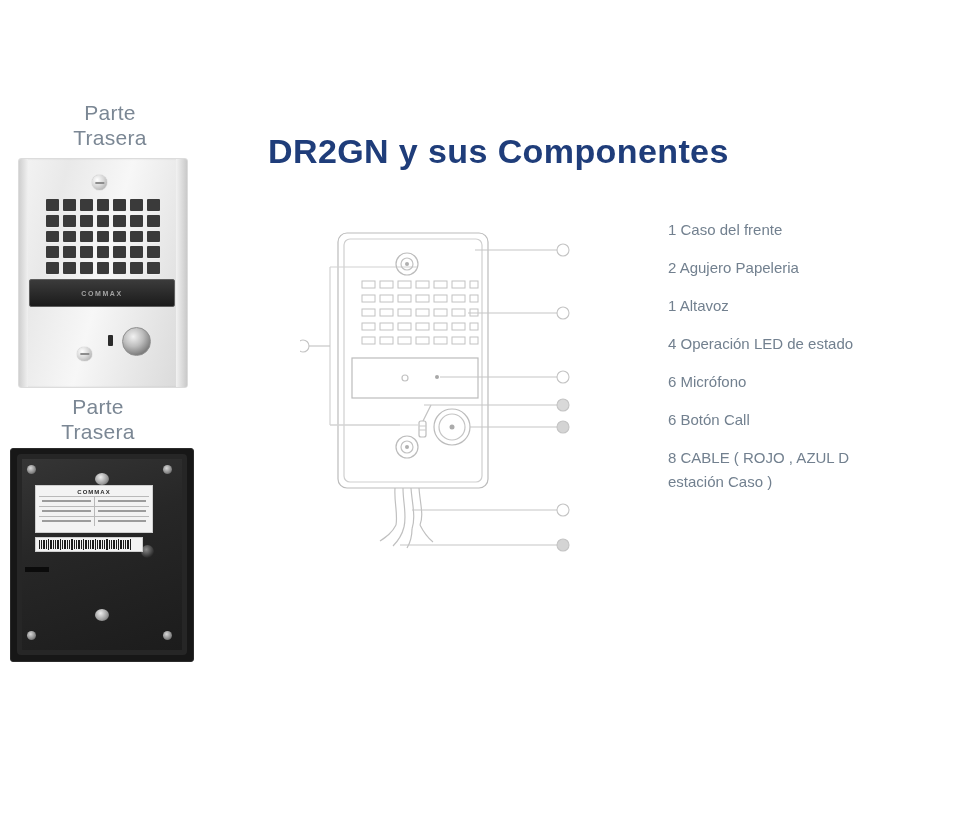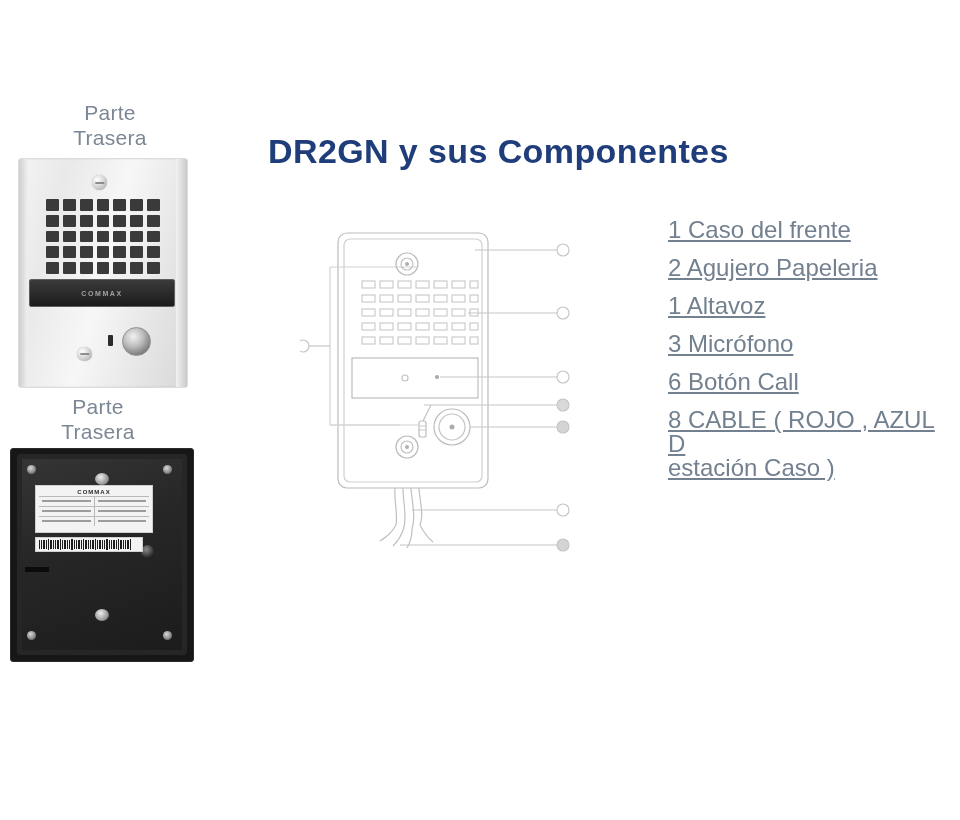--- a/index.html
+++ b/index.html
@@ -106,21 +106,21 @@
     white-space:nowrap;
   }
 
   
   #tech-drawing{position:absolute;left:300px;top:225px;width:290px;height:345px;}
   #tech-drawing svg{display:block;}
 
   
   #components-list{
     position:absolute;left:668px;top:218px;width:286px;
-    color:#72808f;font-size:24px;line-height:24px;text-decoration:underline;
+    color:#72808f;font-size:15px;line-height:24px;
   }
   #components-list .item{margin-bottom:14px;}
   #components-list .item.two-line{margin-bottom:12px;}
 </style>
 </head>
 <body>
 
 <div class="stage">
 
   <div class="side-label" id="label-frontal">
@@ -377,21 +377,22 @@
         <circle cx="263" cy="285" r="6" fill="#ffffff" stroke="#c4c4c4" stroke-width="1.1"></circle>
         <circle cx="263" cy="320" r="6" fill="#d4d4d4" stroke="#c4c4c4" stroke-width="1.1"></circle>
       </g>
     </svg>
   </div>
 
   <div id="components-list">
     <div class="item">1 Caso del frente</div>
     <div class="item">2 Agujero Papeleria</div>
     <div class="item">1 Altavoz</div>
-    <div class="item">3 Micrófono</div>
+    <div class="item">4 Operación LED de estado</div>
+    <div class="item">6 Micrófono</div>
     <div class="item">6 Botón Call</div>
     <div class="item two-line">
       <div>8 CABLE ( ROJO , AZUL D</div>
       <div>estación Caso )</div>
     </div>
   </div>
 
 </div>
 
 </body></html>

